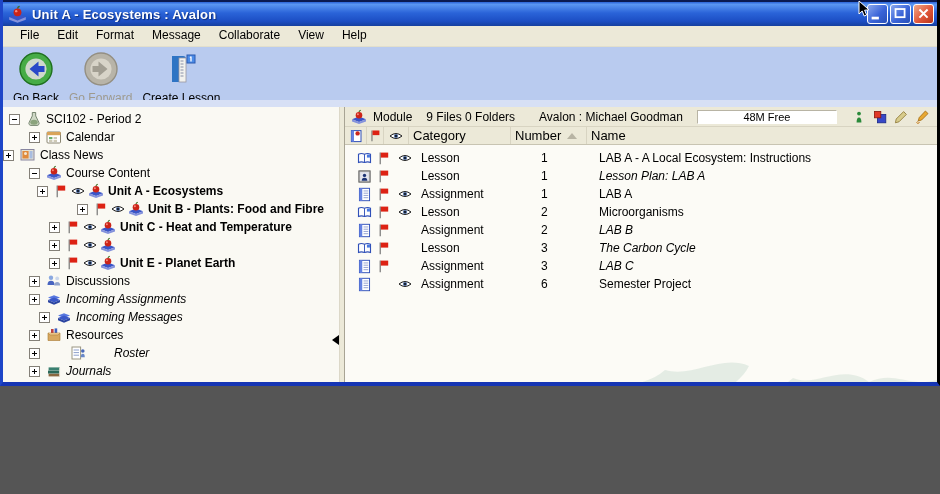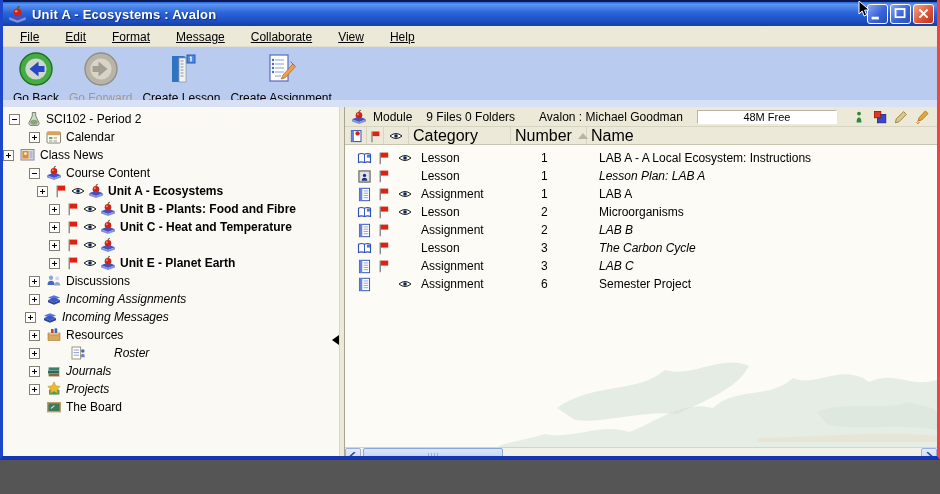--- a/index.html
+++ b/index.html
@@ -1,31 +1,31 @@
 <!DOCTYPE html>
 <html><head>
 <meta charset="utf-8">
 <style>
   html,body{margin:0;padding:0;background:#555;font-family:"Liberation Sans",sans-serif;}
   *{box-sizing:border-box;}
-  .window{position:relative;width:940px;height:460px;background:#6d28d9;
-    border-left:3px solid #1e46c8;border-right:3px solid #ef4444;border-bottom:4px solid #1535b4;overflow:hidden;}
+  .window{position:relative;width:940px;height:386px;background:#6d28d9;
+    border-left:3px solid #1e46c8;border-right:3px solid #000000;border-bottom:4px solid #1535b4;overflow:hidden;}
   
   .titlebar{height:26px;display:flex;align-items:center;padding:0 3px 0 5px;position:relative;
     background:linear-gradient(180deg,#2a63d8 0%,#5a96f2 10%,#2a63d8 46%,#1c4ec4 80%,#16409f 100%);
     border-top:2px solid #0a1a52;}
   .titlebar .appicon{width:19px;height:19px;margin-right:5px;flex:0 0 auto;}
   .title-text{color:#fff;font-weight:bold;font-size:13px;letter-spacing:.2px;text-shadow:1px 1px 1px #10307a;flex:1;white-space:nowrap;overflow:hidden;}
   .winbtns{display:flex;gap:2px;}
   .winbtn{width:21px;height:20px;border:1px solid #fff;border-radius:3px;padding:0;cursor:default;
     background:linear-gradient(135deg,#8aa8ee 0%,#3a64d8 55%,#2850b8 100%);display:flex;align-items:center;justify-content:center;}
   .winbtn.close{background:linear-gradient(135deg,#f0a888 0%,#e0563a 55%,#b83418 100%);}
   .cursor{position:absolute;right:66px;top:-2px;z-index:5;}
   
-  .menubar{height:21px;background:#ece9d8;display:flex;align-items:flex-end;padding-left:8px;gap:8px;border-bottom:1px solid #e2dfcc;text-decoration:underline;}
+  .menubar{height:21px;background:#ece9d8;display:flex;align-items:flex-start;padding-left:8px;gap:0;border-bottom:1px solid #e2dfcc;}
   .menu-item{font-size:12px;color:#000;padding:2px 9px;cursor:default;}
   
   .toolbar{height:60px;background:#b9cbef;display:flex;align-items:flex-start;padding:3px 0 0 6px;gap:2px;position:relative;}
   .toolbar::after{content:"";position:absolute;left:0;right:0;bottom:0;height:7px;background:#d7e0f5;}
   .tbtn{display:flex;flex-direction:column;align-items:center;background:transparent;border:none;padding:1px 4px;gap:1px;}
   .tbtn .tlabel{font-size:12px;color:#000;white-space:nowrap;}
   .tbtn.disabled .tlabel{color:#9e9a8e;}
   
   .content{display:flex;height:356px;}
   .tree-panel{width:336px;background:#faf9f3;overflow:hidden;padding-top:3px;}
@@ -46,21 +46,21 @@
   .panel-header{height:20px;background:#ece9d8;display:flex;align-items:center;font-size:12px;border-bottom:1px solid #d8d4c2;padding-left:6px;}
   .panel-header .micon{width:16px;height:16px;margin-right:6px;}
   .ph-type{margin-right:14px;}
   .ph-files{margin-right:24px;}
   .ph-server{margin-right:14px;}
   .free-box{width:140px;height:14px;background:#fff;border:1px solid #b8b4a4;border-right-color:#fff;border-bottom-color:#fff;
     display:flex;align-items:center;justify-content:center;font-size:11px;}
   .ph-icons{margin-left:auto;display:flex;align-items:center;gap:7px;padding-right:8px;}
   .ph-icons .sicon{width:14px;height:14px;}
   
-  .col-header{height:18px;background:#ece9d8;display:flex;align-items:center;font-size:16px;border-bottom:1px solid #c8c4b2;}
+  .col-header{height:18px;background:#ece9d8;display:flex;align-items:center;font-size:13px;border-bottom:1px solid #c8c4b2;}
   .col-header .hc{height:100%;display:flex;align-items:center;border-right:1px solid #d8d4c2;padding-left:4px;}
   .hc-icon{width:22px;justify-content:center;padding-left:0!important;}
   .hc-flag{width:17px;justify-content:center;padding-left:0!important;}
   .hc-eye{width:25px;justify-content:center;padding-left:0!important;}
   .hc-cat{width:102px;}
   .hc-num{width:76px;}
   .hc-name{flex:1;border-right:none!important;}
   .sort-asc{width:0;height:0;border-left:5px solid transparent;border-right:5px solid transparent;border-bottom:6px solid #b8b4a4;margin-left:6px;}
   
   .list-area{position:relative;height:302px;overflow:hidden;margin-left:8px;}
@@ -164,33 +164,20 @@
       <button class="tbtn">
     <span class="ticon"><svg width="36" height="36" viewBox="0 0 36 36">
             <path d="M9 5h11a3 3 0 0 1 3 3v23H9z" fill="#2e74c4"></path>
             <rect x="16" y="7" width="7" height="24" fill="#f2f2ee" stroke="#9a96a0" stroke-width="0.8"></rect>
             <path d="M17.5 10h3M17.5 13h3M17.5 16h3M17.5 19h3M17.5 22h3M17.5 25h3" stroke="#8890a8" stroke-width="1"></path>
             <rect x="24" y="4" width="8" height="8" fill="#4c8ce8" stroke="#2a5ab0"></rect>
             <path d="M28 5.6v5M27 6.6l1-1" stroke="#fff" stroke-width="1.3" fill="none"></path>
           </svg></span>
     <span class="tlabel">Create Lesson</span>
   </button>
-      <button class="tbtn">
-    <span class="ticon"><svg width="36" height="36" viewBox="0 0 36 36">
-            <rect x="7" y="4" width="18" height="26" fill="#fff" stroke="#5a6ac0" stroke-width="1.2"></rect>
-            <path d="M12 9h9M12 13h9M12 17h9M12 21h9M12 25h6" stroke="#8aa0d8" stroke-width="1.2"></path>
-            <circle cx="10" cy="9" r="1.2" fill="#4868c8"></circle>
-            <circle cx="10" cy="13" r="1.2" fill="#4868c8"></circle>
-            <circle cx="10" cy="17" r="1.2" fill="#4868c8"></circle>
-            <circle cx="10" cy="21" r="1.2" fill="#4868c8"></circle>
-            <path d="M30 13l-10 11-1.6 4 4-1.4 10-11z" fill="#eca050" stroke="#b06a20" stroke-width="0.8"></path>
-            <path d="M27.5 10.5l4.5 4.5" stroke="#b06a20" stroke-width="1"></path>
-          </svg></span>
-    <span class="tlabel">Create Assignment</span>
-  </button>
     </div>
 
   <div class="content">
     <div class="tree-panel" id="tree">
         <div class="tree-row" style="padding-left: 6px;">
     <span class="exp"></span>
 
     <span class="micon"><svg width="100%" height="100%" viewBox="0 0 16 16">
               <path d="M6.3 1.5h3.4v3.4l3.2 6.6a2 2 0 0 1-1.8 2.9H4.9a2 2 0 0 1-1.8-2.9l3.2-6.6z" fill="#cfd8c6" stroke="#6a7a64" stroke-width="0.9"></path>
               <ellipse cx="8" cy="11.2" rx="3.7" ry="2.5" fill="#8aa37c"></ellipse>
@@ -246,21 +233,21 @@
             </svg></span>
     <span class="micon"><svg width="100%" height="100%" viewBox="0 0 16 16">
               <path d="M1 10.2l7-2.8 7 2.8-7 2.8z" fill="#3a55c8"></path>
               <path d="M1 10.2v2.2l7 2.6 7-2.6v-2.2l-7 2.8z" fill="#8492dc"></path>
               <path d="M8 3q.3-1.6 1.8-1.8" stroke="#3a6a20" stroke-width="1.1" fill="none"></path>
               <circle cx="8" cy="6.2" r="3.3" fill="#cc2418"></circle>
               <circle cx="6.9" cy="5.2" r="1" fill="#ff9e8e" opacity="0.85"></circle>
             </svg></span>
     <span class="tree-label bold">Unit A - Ecosystems</span>
   </div>
-        <div class="tree-row" style="padding-left: 46px;">
+        <div class="tree-row" style="padding-left: 74px;">
     <span class="exp plus"></span>
     <span class="flag"><svg width="100%" height="100%" viewBox="0 0 14 14">
               <path d="M3.2 1.6v11.6" stroke="#6a6a6a" stroke-width="1.1"></path>
               <path d="M3.8 1.6h7.4v5H3.8z" fill="#dd2214"></path>
             </svg></span>
     <span class="eye"><svg width="100%" height="100%" viewBox="0 0 14 14">
               <path d="M1 7q6-5 12 0-6 5-12 0z" fill="#fff" stroke="#1a1a1a" stroke-width="1"></path>
               <circle cx="7" cy="7" r="2" fill="#44649a"></circle>
               <circle cx="7" cy="7" r="0.9" fill="#000"></circle>
             </svg></span>
@@ -346,21 +333,21 @@
         <div class="tree-row" style="padding-left: 26px;">
     <span class="exp plus"></span>
 
     <span class="micon"><svg width="100%" height="100%" viewBox="0 0 16 16">
               <path d="M2 6.6L8 4.2l6 2.4L8 9z" fill="#5878e0"></path>
               <path d="M2 9l6-2.4L14 9l-6 2.4z" fill="#3a58c8"></path>
               <path d="M2 9v2.3L8 13.7v-2.3zM14 9v2.3L8 13.7v-2.3z" fill="#2a44a0"></path>
             </svg></span>
     <span class="tree-label italic">Incoming Assignments</span>
   </div>
-        <div class="tree-row" style="padding-left: 22px;">
+        <div class="tree-row" style="padding-left: 36px;">
     <span class="exp plus"></span>
 
     <span class="micon"><svg width="100%" height="100%" viewBox="0 0 16 16">
               <path d="M2 6.6L8 4.2l6 2.4L8 9z" fill="#5878e0"></path>
               <path d="M2 9l6-2.4L14 9l-6 2.4z" fill="#3a58c8"></path>
               <path d="M2 9v2.3L8 13.7v-2.3zM14 9v2.3L8 13.7v-2.3z" fill="#2a44a0"></path>
             </svg></span>
     <span class="tree-label italic">Incoming Messages</span>
   </div>
         <div class="tree-row" style="padding-left: 26px;">

